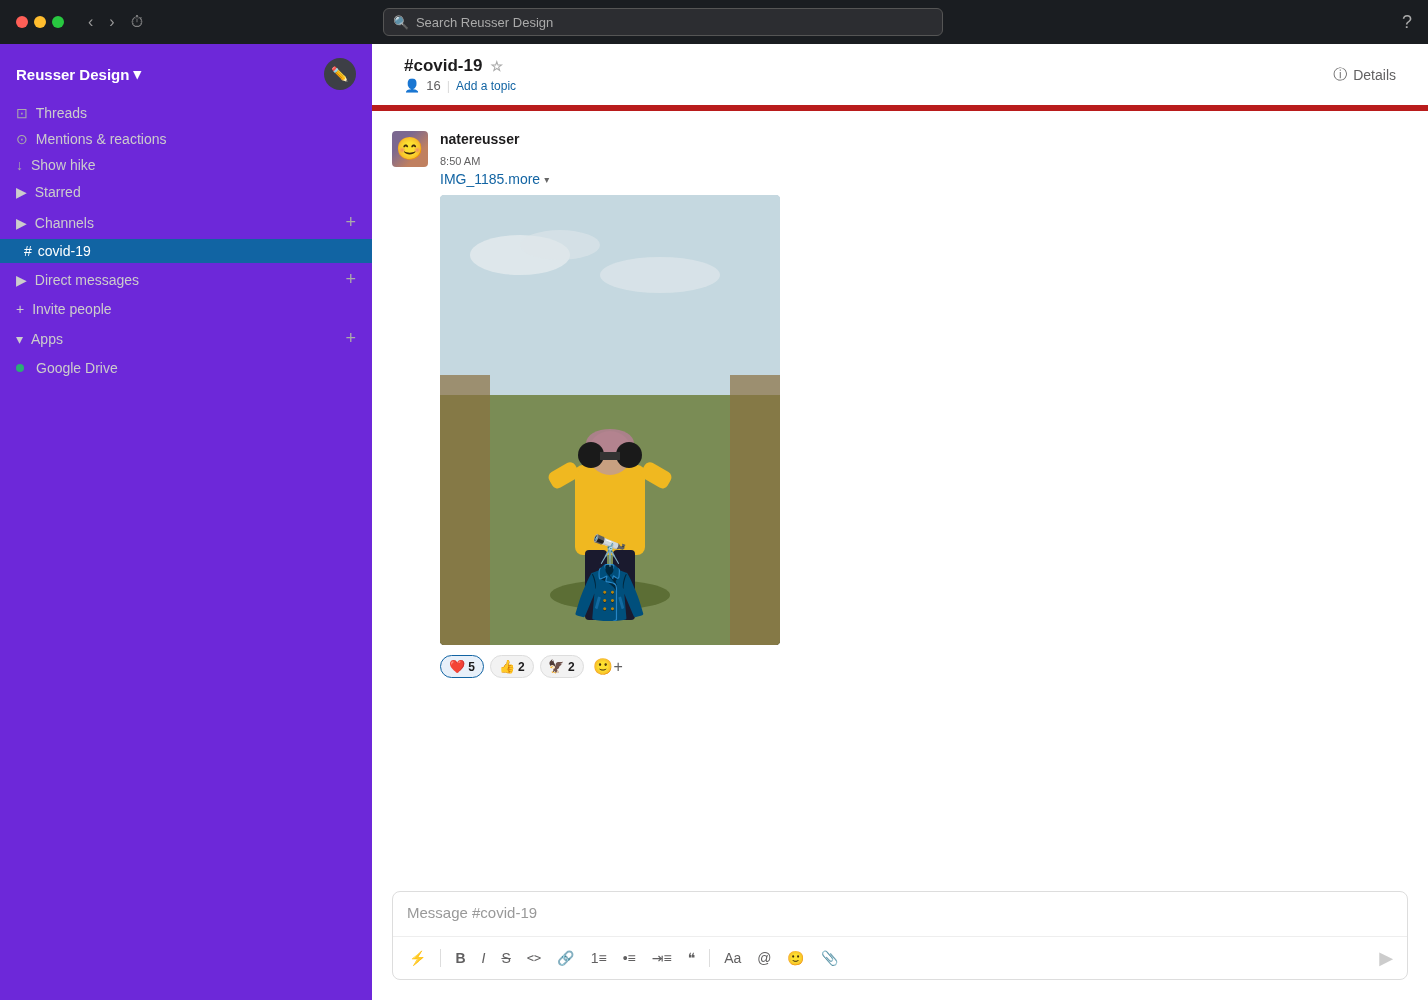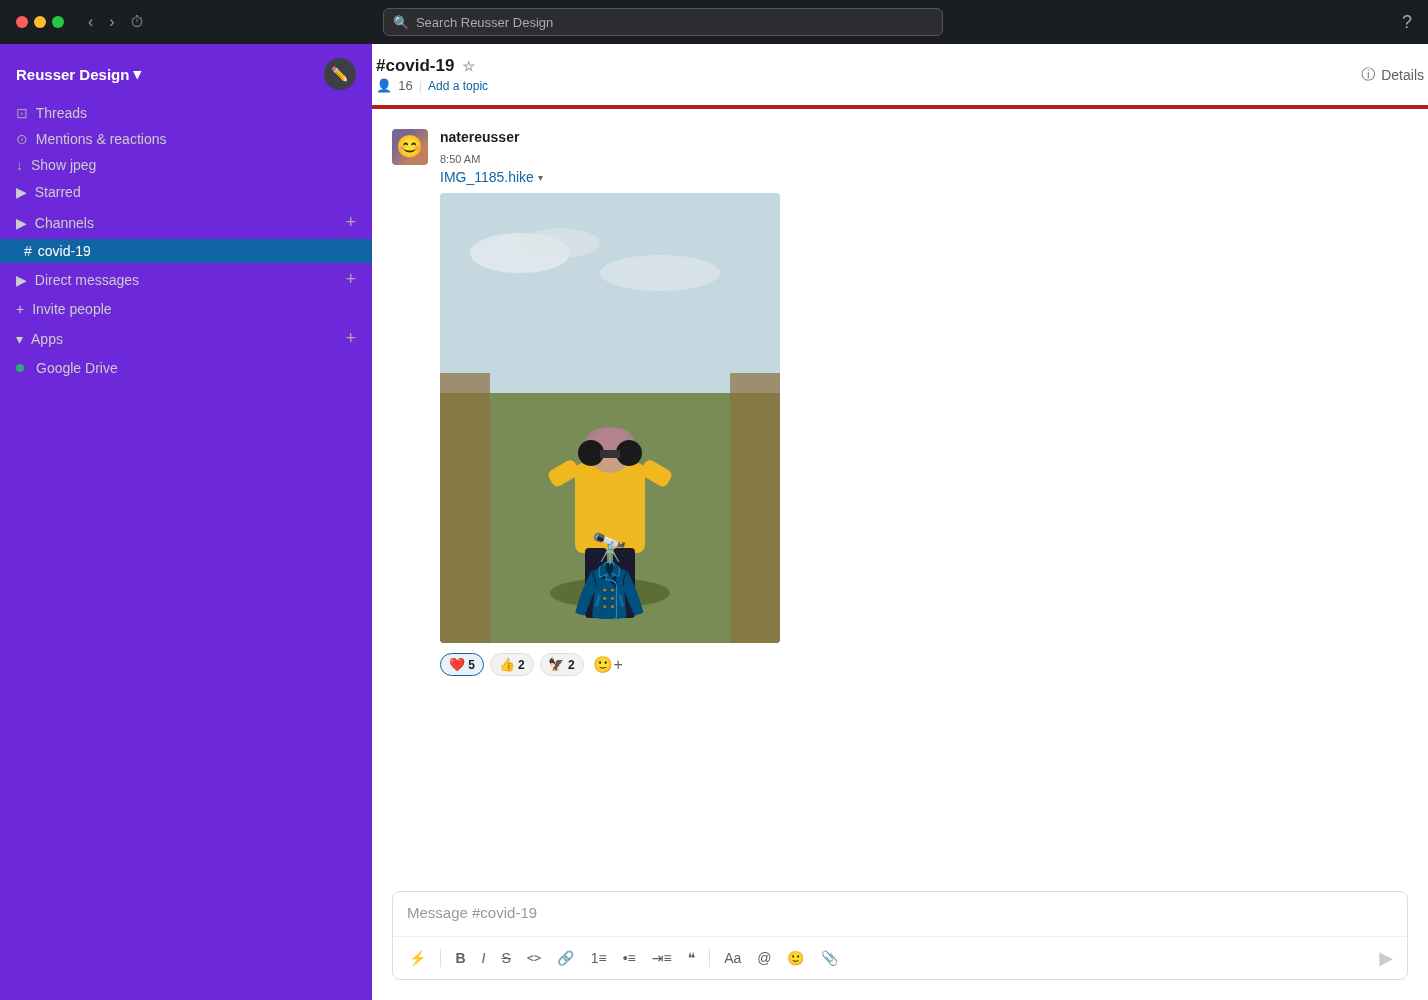--- a/index.html
+++ b/index.html
@@ -120,22 +120,22 @@
       display: flex;
       flex-direction: column;
       overflow: hidden;
     }
 
     
     .channel-header {
       display: flex;
       align-items: center;
       justify-content: space-between;
-      padding: 12px 4px;
-      border-bottom: 4px solid #b91c1c;
+      padding: 12px 32px;
+      border-bottom: 6px solid #b91c1c;
       flex-shrink: 0;
     }
     .channel-info { display: flex; flex-direction: column; gap: 2px; }
     .channel-title { display: flex; align-items: center; gap: 8px; font-size: 17px; font-weight: 700; color: #1d1c1d; }
     .star-icon { color: #aaa; font-size: 14px; cursor: pointer; }
     .channel-meta { display: flex; align-items: center; gap: 6px; font-size: 13px; color: #616061; }
     .pipe { color: #ddd; }
     .add-topic { color: #1264a3; cursor: pointer; text-decoration: none; font-size: 12px; }
     .details-btn { display: flex; align-items: center; gap: 6px; color: #616061; font-size: 14px; cursor: pointer; background: none; border: none; }
 
@@ -300,21 +300,21 @@
     <div class="sidebar-item">
       <span class="sidebar-icon">⊡</span>
       <span>Threads</span>
     </div>
     <div class="sidebar-item">
       <span class="sidebar-icon">⊙</span>
       <span>Mentions &amp; reactions</span>
     </div>
     <div class="sidebar-item">
       <span class="sidebar-icon">↓</span>
-      <span>Show jpeg</span>
+      <span>Show hike</span>
     </div>
 
     <div class="sidebar-section-header">
       <div class="section-left">
         <span>▶</span>
         <span>Starred</span>
       </div>
     </div>
 
     <div class="sidebar-section-header">
@@ -382,21 +382,21 @@
       <div class="message">
         <div class="avatar">
           <div class="avatar-img" style="background: linear-gradient(135deg, #7b6890 30%, #c08060 70%); display:flex; align-items:center; justify-content:center; font-size:22px;">😊</div>
         </div>
         <div class="message-body">
           <div class="message-header">
             <span class="message-author">natereusser</span>
             <span class="message-time">8:50 AM</span>
           </div>
           <div class="file-name">
-            <span>IMG_1185.hike</span>
+            <span>IMG_1185.more</span>
             <span class="file-dropdown">▾</span>
           </div>
           <div class="image-preview">
             <div class="image-placeholder">
               <div class="sky-bg"></div>
               <div class="field-bg"></div>
 
               <div style="position:absolute; bottom:5%; left:50%; transform:translateX(-50%); text-align:center; z-index:2;">
                 <div style="font-size:60px; line-height:1;">🧥</div>
                 <div style="position:absolute; top:-30px; left:50%; transform:translateX(-50%); font-size:30px;">🔭</div>

